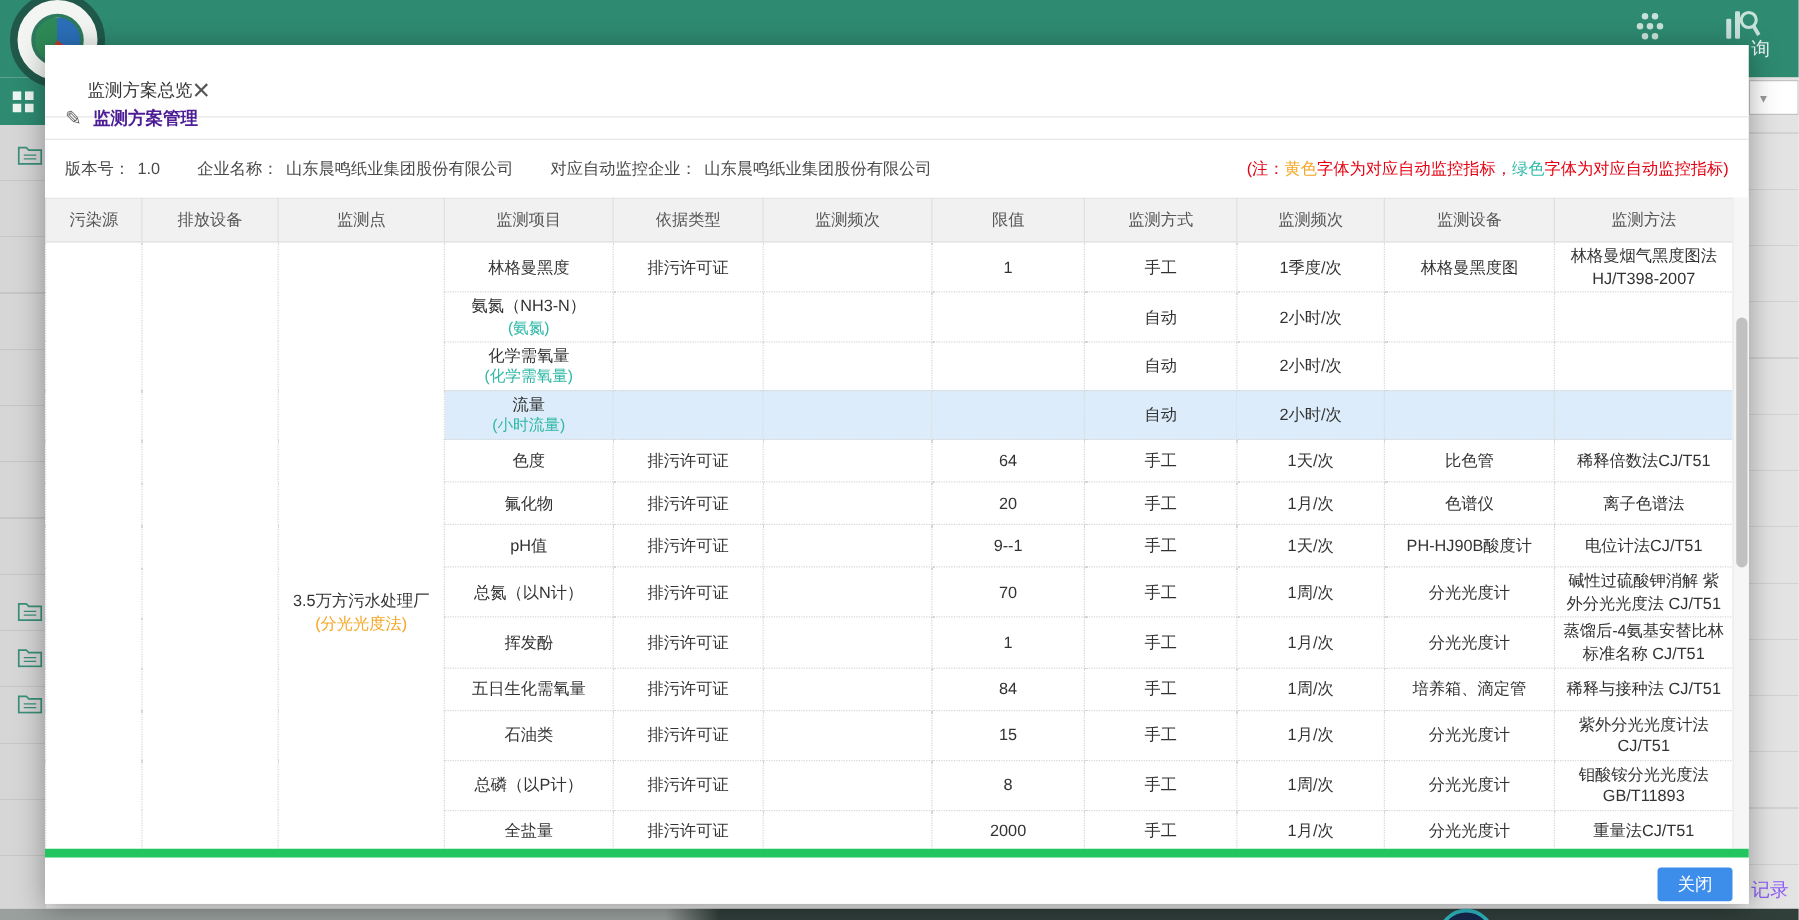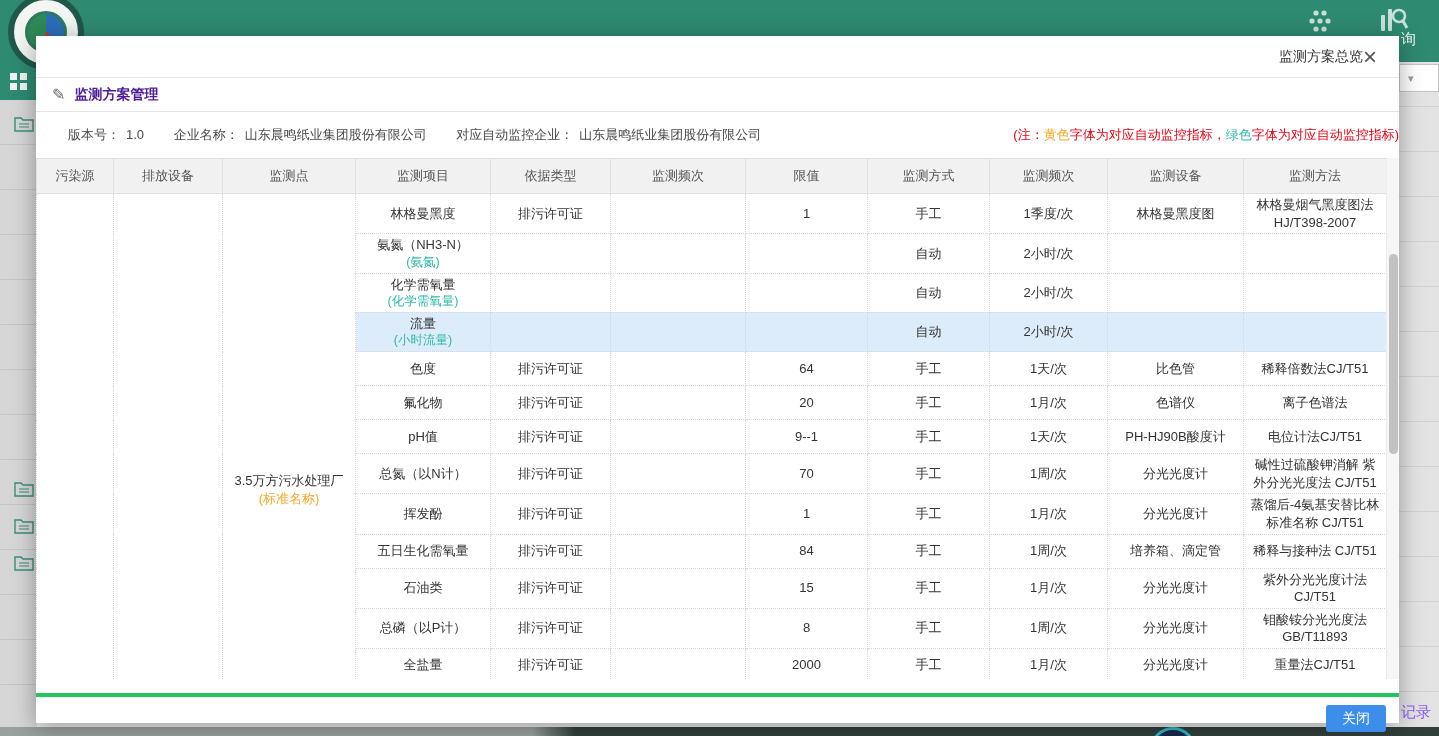--- a/index.html
+++ b/index.html
@@ -38,30 +38,30 @@
     display:flex; align-items:center; padding-left:8px; }
   .bg-partial-text { position:absolute; left:1401px; top:703px; font-size:15px; color:#8b5cf6; z-index:1; }
   .bottom-bar { position:absolute; left:0; top:727px; width:1439px; height:9px; z-index:3;
     background:linear-gradient(to right,#9aa09e 0 37%, #313f3b 40% 100%); }
   .fab-circle { position:absolute; left:1150px; top:727px; width:46px; height:46px; border-radius:50%;
     background:#17294e; border:3px solid #2fb9c4; z-index:4; }
 
   
   .dialog { position:absolute; left:36px; top:36px; width:1363px; height:687px; background:#fff;
     box-shadow:0 4px 22px rgba(0,0,0,.35); z-index:10; }
-  .dlg-titlebar { position:absolute; left:0; top:0; width:100%; height:42px;
+  .dlg-titlebar { position:absolute; left:0; top:16px; width:100%; height:42px;
     border-bottom:1px solid #e6e6e6; display:flex; align-items:center;
-    justify-content:flex-end; padding:0 22px; }
+    justify-content:flex-start; padding:0 34px; }
   .dlg-title { font-size:14px; color:#333; }
   .dlg-close { font-size:24px; color:#555; line-height:20px; cursor:pointer; }
   .dlg-section { position:absolute; left:0; top:42px; width:100%; height:34px;
     border-bottom:1px solid #e6e6e6; display:flex; align-items:center; gap:9px; padding:0 16px; }
   .pen-icon { font-size:16px; color:#666; transform:rotate(0deg); }
   .section-title { font-size:14px; font-weight:bold; color:#4c1d95; }
-  .dlg-info { position:absolute; left:16px; top:76px; width:100%; height:46px;
+  .dlg-info { position:absolute; left:0; top:76px; width:100%; height:46px;
     display:flex; align-items:center; justify-content:space-between; padding:0 16px;
     font-size:13px; color:#4a4a4a; }
   .info-left span { margin-right:6px; }
   .info-gap { display:inline-block; width:14px; }
   .dlg-note { font-size:13px; color:var(--note-red,#E60012); white-space:nowrap; }
   .dlg-note .yellow { color:var(--auto-point-yellow,#F5A623); }
   .dlg-note .greenword { color:var(--auto-indicator-green,#2FB8A6); }
 
   .table-wrap { position:absolute; left:0; top:122px; width:1350px; height:521px; overflow:hidden; }
   table.plan { border-collapse:collapse; table-layout:fixed; width:1350px; }
@@ -77,22 +77,22 @@
     height:34px; padding:2px 5px; line-height:1.35; vertical-align:middle; }
   table.plan td.merge { border:1px dotted #d7d7d7; }
   tr.hl td { background:var(--highlight-row,#DDECFA); }
   .green { color:var(--auto-indicator-green,#2FB8A6); font-size:12.5px; }
   .orange { color:var(--auto-point-yellow,#F5A623); font-size:13px; }
   .pointwrap { transform:translateY(52px); }
   .v-scroll { position:absolute; left:1350px; top:122px; width:13px; height:521px;
     background:#f6f6f6; border-left:1px solid #ececec; }
   .v-thumb { position:absolute; left:2px; top:96px; width:9px; height:200px;
     background:#c1c1c1; border-radius:5px; }
-  .dlg-footer { position:absolute; left:0; bottom:0; width:100%; height:30px;
-    border-top:4px solid #22c55e; background:#fff; }
+  .dlg-footer { position:absolute; left:0; bottom:0; width:100%; height:44px;
+    border-top:7px solid #22c55e; background:#fff; }
   .btn-close { position:absolute; right:13px; top:8px; min-width:58px; height:27px;
     background:var(--accent-blue,#3D8DEB); color:#fff; border:none; border-radius:3px;
     font-size:14px; font-family:inherit; cursor:pointer; padding:0 16px; }
   .caret { color:#9a9a9a; font-size:11px; }
   svg.folder-svg { display:block; }
 </style>
 </head>
 <body>
 
 <div class="app-header"></div>
@@ -227,21 +227,21 @@
             <th>监测方法</th>
           </tr>
         </thead>
       <tbody>
           <tr>
             <td rowspan="13" class="merge"></td>
             <td rowspan="13" class="merge"></td>
             <td rowspan="13" class="merge">
               <div class="pointwrap">
                 <div>3.5万方污水处理厂</div>
-                <div class="orange">(标准名称)</div>
+                <div class="orange">(分光光度法)</div>
               </div>
             </td>
             <td>
               <div>林格曼黑度</div>
             </td>
             <td>排污许可证</td>
             <td></td>
             <td>1</td>
             <td>手工</td>
             <td>1季度/次</td>

